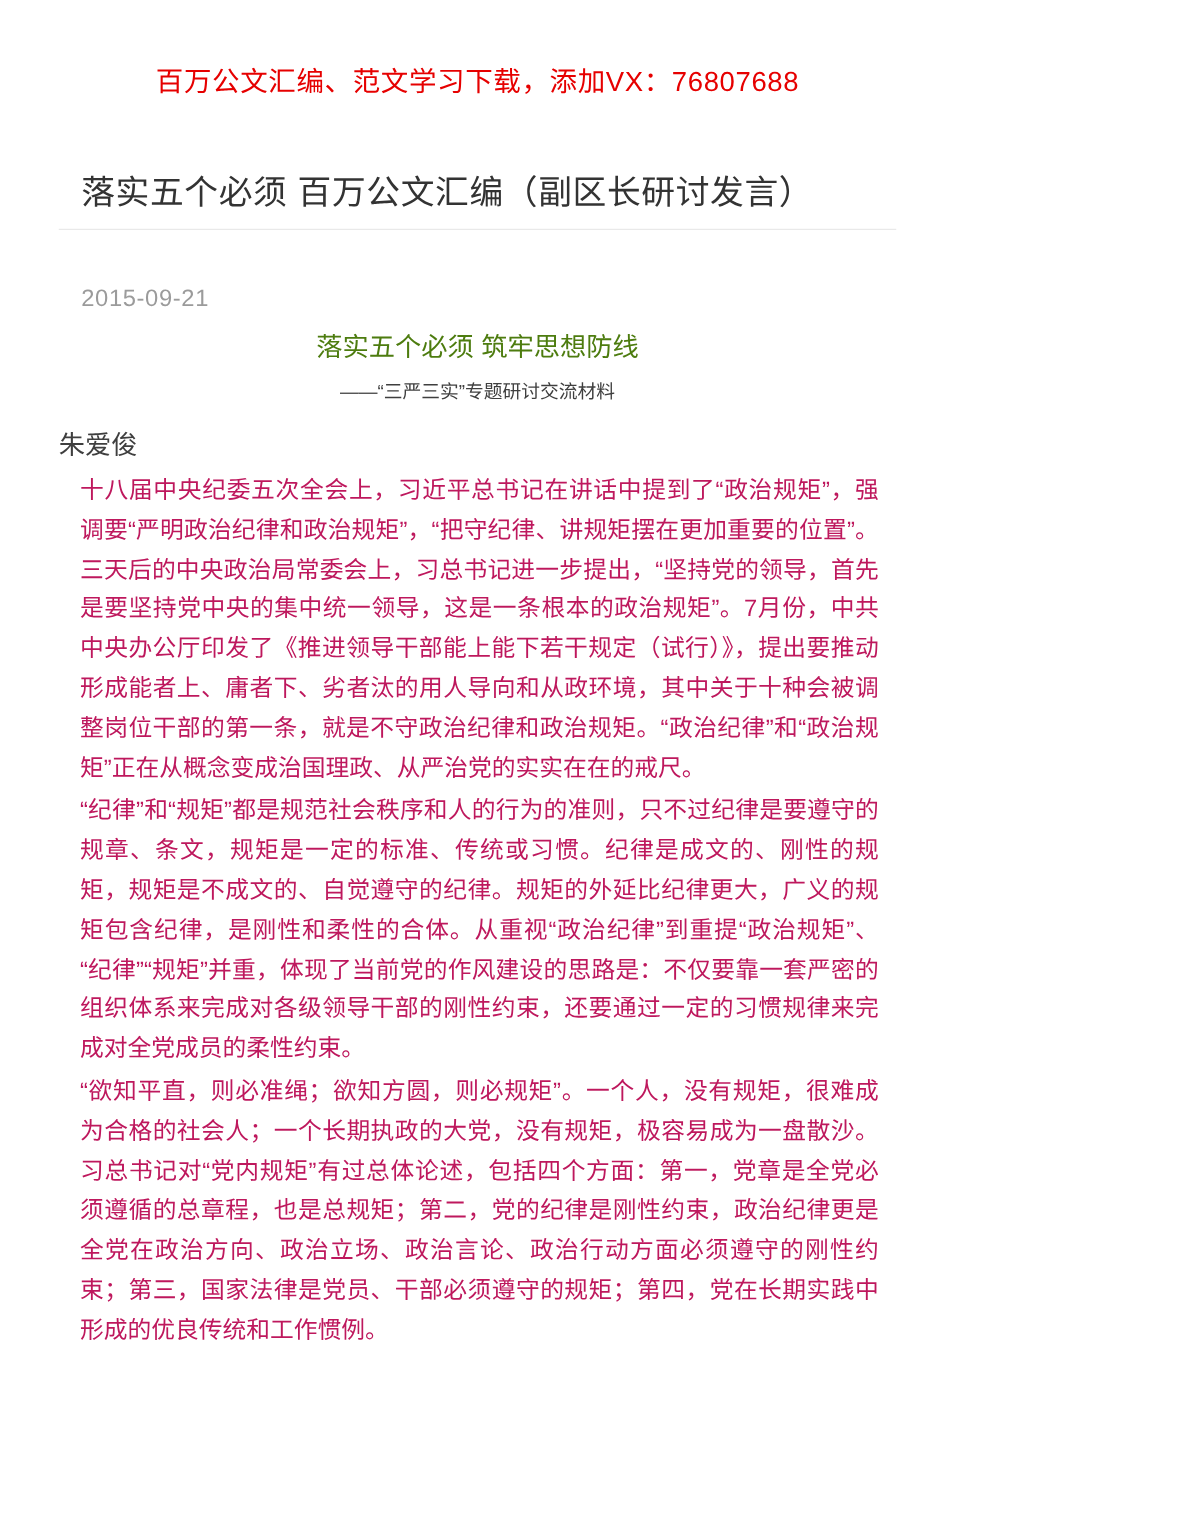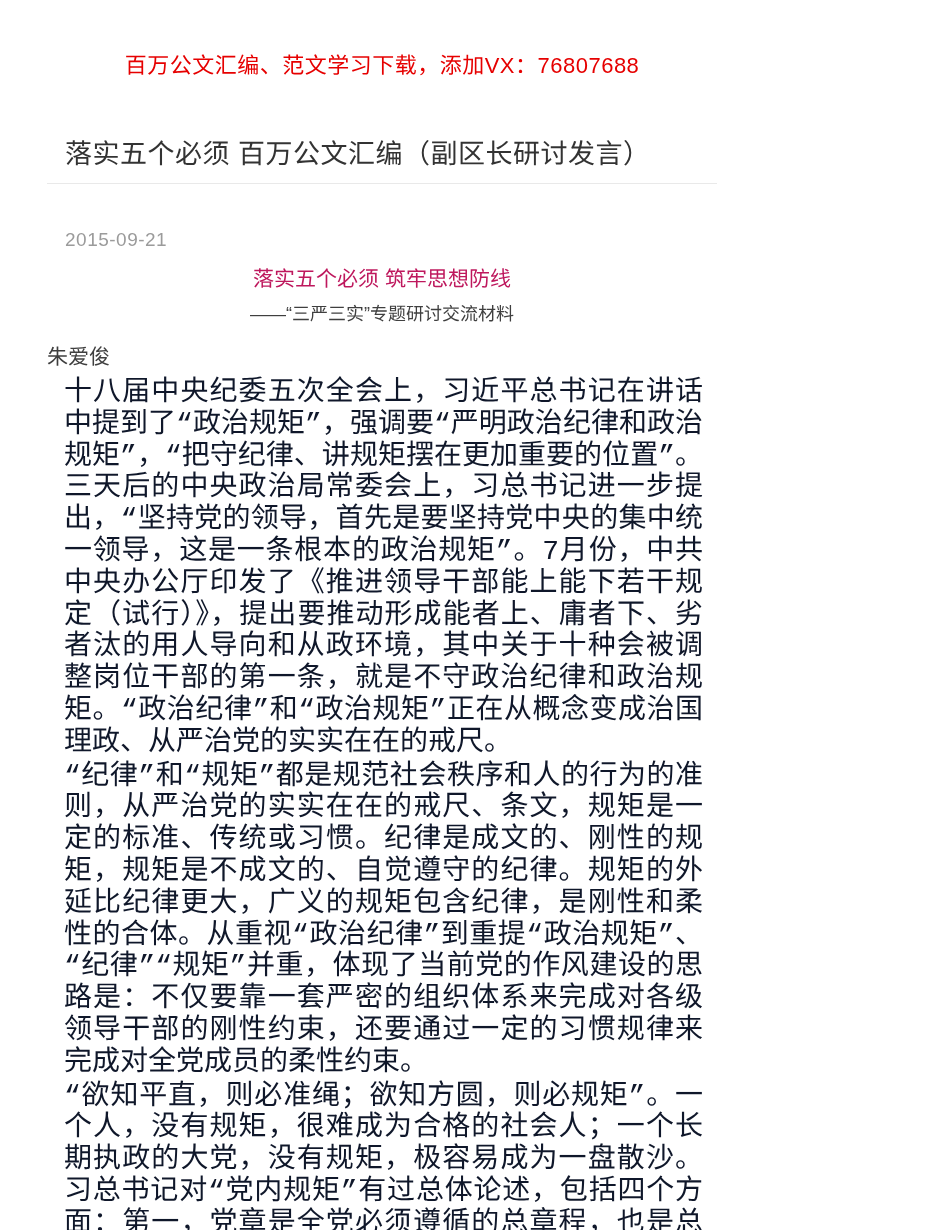--- a/index.html
+++ b/index.html
@@ -45,46 +45,45 @@
     font-size: 19px;
     line-height: 22px;
     color: #9b9b9b;
     letter-spacing: 0.5px;
   }
   .heading {
     margin-top: 5px;
     text-align: center;
     font-size: 21px;
     line-height: 24px;
-    color: #be185d;
+    color: #4d7c0f;
   }
   .subheading {
     margin-top: 11px;
     text-align: center;
-    font-size: 18px;
+    font-size: 15px;
     line-height: 24px;
     color: #3f3f3f;
   }
   .author {
     margin-top: 19px;
     text-align: left;
     font-size: 21px;
     line-height: 24px;
     color: #3f3f3f;
   }
   .para {
     margin: 0;
     padding: 0 14px 0 17px;
-    font-size: 28px;
+    font-size: 19px;
     line-height: 31.8px;
-    color: #0f172a;
+    color: #be185d;
     text-align: justify;
     text-justify: inter-ideograph;
     word-break: break-all;
-    font-family: Liberation Mono, monospace;
   }
   .para.first {
     margin-top: 8px;
   }
   .para + .para {
     margin-top: 2px;
   }
 </style>
 </head>
 <body>
@@ -104,18 +103,18 @@
     <div class="date">2015-09-21</div>
 
     <div class="heading">落实五个必须 筑牢思想防线</div>
 
     <div class="subheading">——“三严三实”专题研讨交流材料</div>
 
     <div class="author">朱爱俊</div>
 
     <p class="para first">十八届中央纪委五次全会上，习近平总书记在讲话中提到了“政治规矩”，强调要“严明政治纪律和政治规矩”，“把守纪律、讲规矩摆在更加重要的位置”。三天后的中央政治局常委会上，习总书记进一步提出，“坚持党的领导，首先是要坚持党中央的集中统一领导，这是一条根本的政治规矩”。7月份，中共中央办公厅印发了《推进领导干部能上能下若干规定（试行）》，提出要推动形成能者上、庸者下、劣者汰的用人导向和从政环境，其中关于十种会被调整岗位干部的第一条，就是不守政治纪律和政治规矩。“政治纪律”和“政治规矩”正在从概念变成治国理政、从严治党的实实在在的戒尺。</p>
 
-    <p class="para">“纪律”和“规矩”都是规范社会秩序和人的行为的准则，从严治党的实实在在的戒尺、条文，规矩是一定的标准、传统或习惯。纪律是成文的、刚性的规矩，规矩是不成文的、自觉遵守的纪律。规矩的外延比纪律更大，广义的规矩包含纪律，是刚性和柔性的合体。从重视“政治纪律”到重提“政治规矩”、“纪律”“规矩”并重，体现了当前党的作风建设的思路是：不仅要靠一套严密的组织体系来完成对各级领导干部的刚性约束，还要通过一定的习惯规律来完成对全党成员的柔性约束。</p>
+    <p class="para">“纪律”和“规矩”都是规范社会秩序和人的行为的准则，只不过纪律是要遵守的规章、条文，规矩是一定的标准、传统或习惯。纪律是成文的、刚性的规矩，规矩是不成文的、自觉遵守的纪律。规矩的外延比纪律更大，广义的规矩包含纪律，是刚性和柔性的合体。从重视“政治纪律”到重提“政治规矩”、“纪律”“规矩”并重，体现了当前党的作风建设的思路是：不仅要靠一套严密的组织体系来完成对各级领导干部的刚性约束，还要通过一定的习惯规律来完成对全党成员的柔性约束。</p>
 
     <p class="para">“欲知平直，则必准绳；欲知方圆，则必规矩”。一个人，没有规矩，很难成为合格的社会人；一个长期执政的大党，没有规矩，极容易成为一盘散沙。习总书记对“党内规矩”有过总体论述，包括四个方面：第一，党章是全党必须遵循的总章程，也是总规矩；第二，党的纪律是刚性约束，政治纪律更是全党在政治方向、政治立场、政治言论、政治行动方面必须遵守的刚性约束；第三，国家法律是党员、干部必须遵守的规矩；第四，党在长期实践中形成的优良传统和工作惯例。</p>
 
   </div>
 </div>
 
 </body></html>

